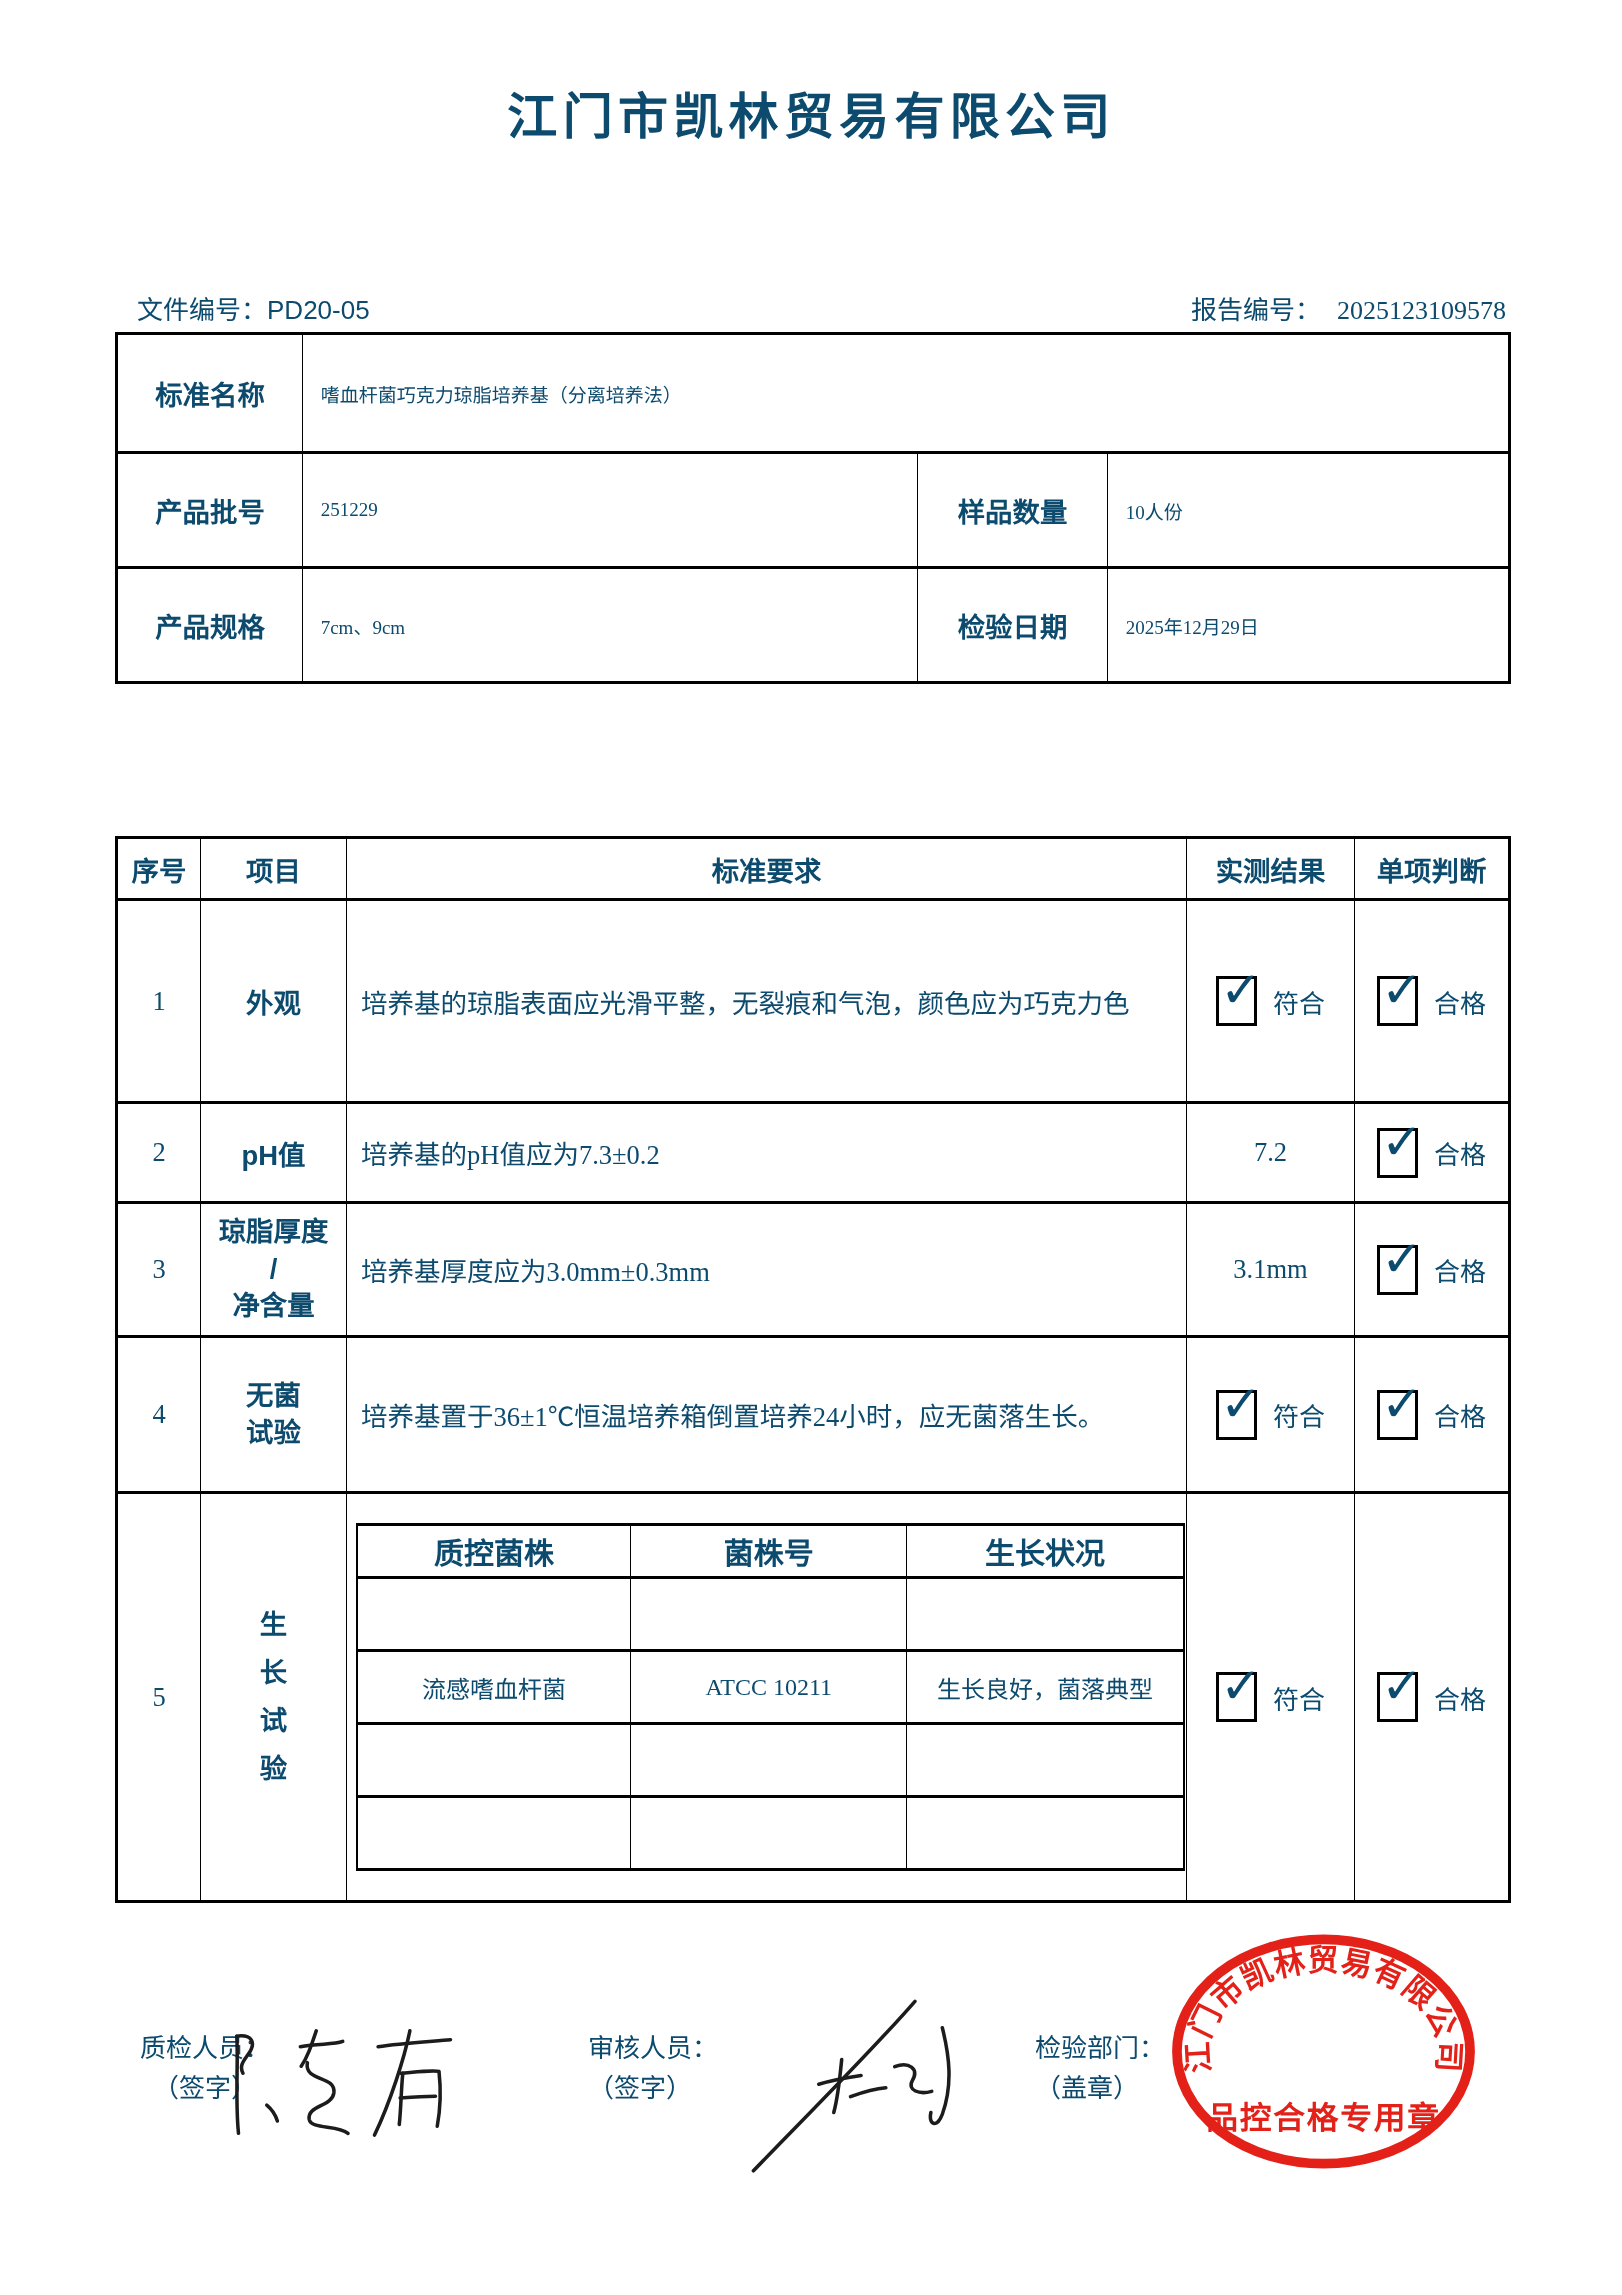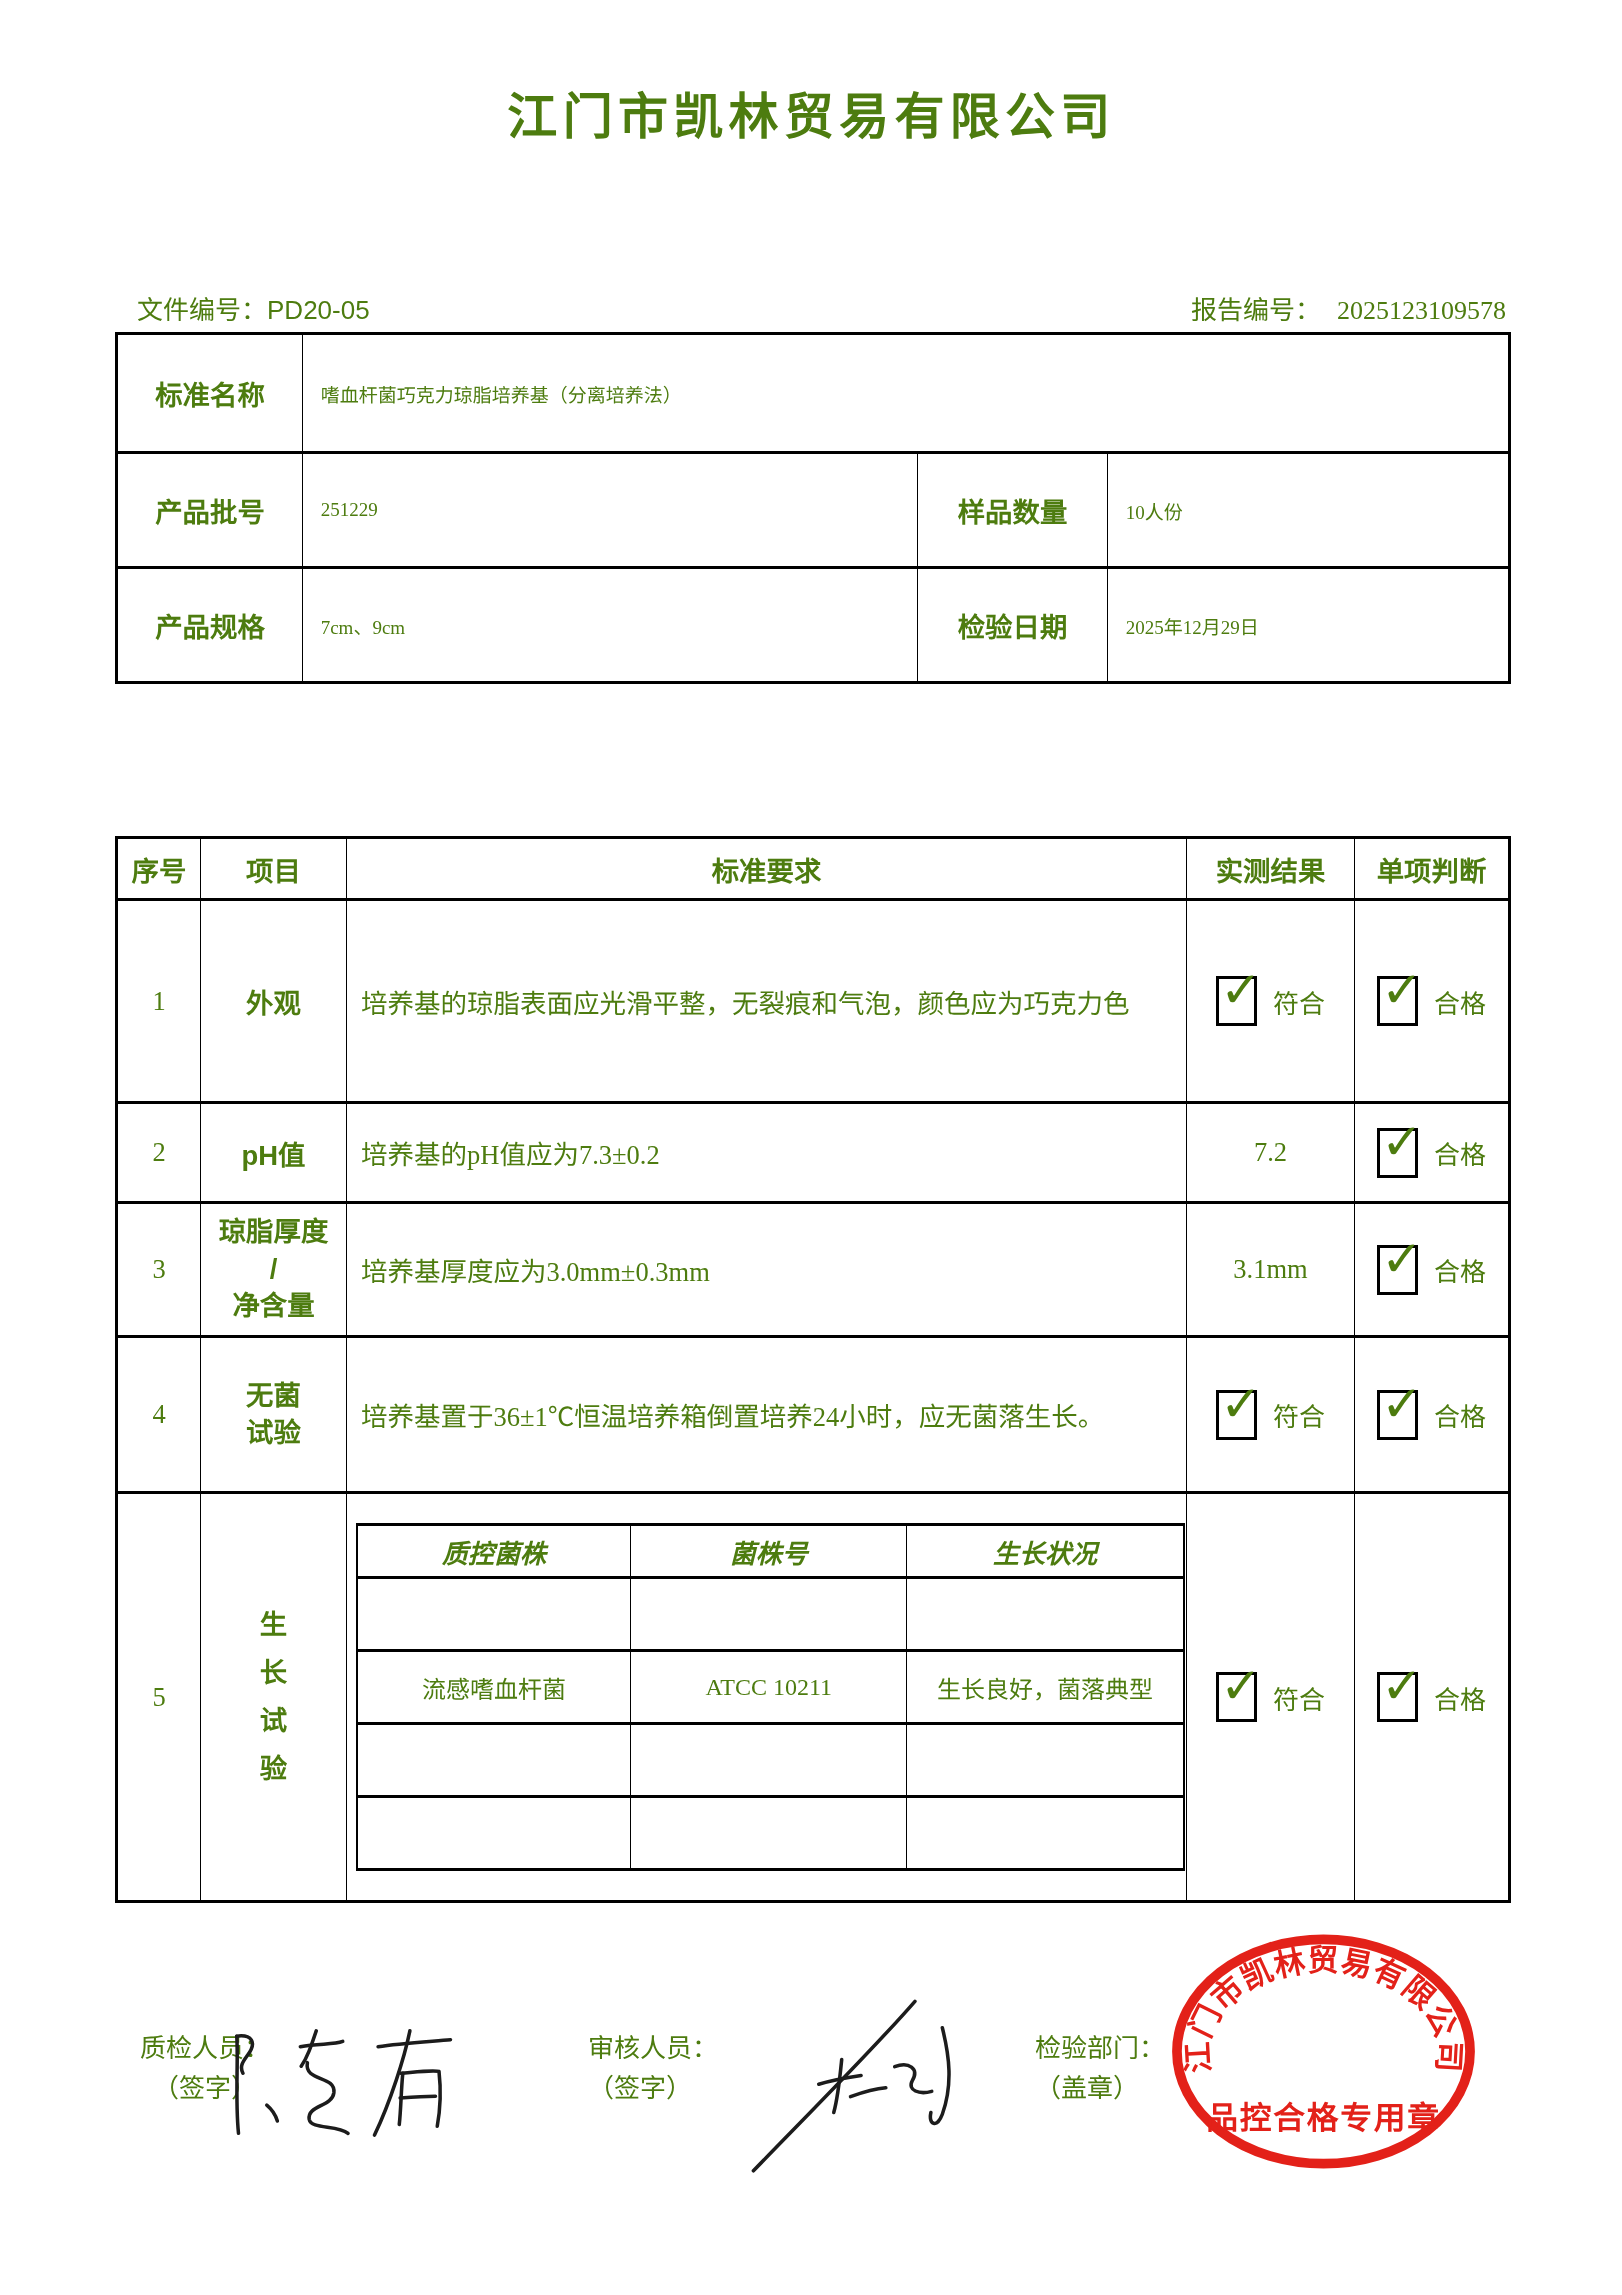--- a/index.html
+++ b/index.html
@@ -1,16 +1,16 @@
 <!DOCTYPE html>
 <html lang="zh-CN" style="font-size:14px"><head>
 <meta charset="utf-8">
 <style>
   html,body{margin:0;padding:0;background:#ffffff;}
-  .page{position:relative;width:1623px;height:2295px;background:#fff;color:#4d7c0f;
+  .page{position:relative;width:1623px;height:2295px;background:#fff;color:#0c4a6e;
         font-family:"Liberation Sans",sans-serif;overflow:hidden;}
 
   
   .company{position:absolute;top:76px;left:0;width:100%;text-align:center;
            font-family:"Liberation Serif",serif;font-weight:bold;font-size:50px;letter-spacing:5.3px;}
   .rtitle{position:absolute;top:193px;left:0;width:100%;text-align:center;
           font-family:"Liberation Serif",serif;font-weight:bold;font-size:47px;letter-spacing:8.8px;}
   .docline{position:absolute;top:289px;left:137px;font-family:Liberation Sans, sans-serif;font-size:26px;}
   .repline{position:absolute;top:289px;right:117px;font-family:"Liberation Serif",serif;font-size:26px;}
   .repline .num{margin-left:16px;}
@@ -45,21 +45,21 @@
   .ckwrap{display:flex;align-items:center;justify-content:center;gap:16px;height:100%;}
   .cklabel{font-family:"Liberation Serif",serif;font-size:26px;}
   .optrow{display:flex;align-items:center;gap:88px;padding-left:25px;}
 
   
   .gwrap{height:100%;display:flex;align-items:center;}
   .gt{width:827px;margin-left:8.8px;border:2.7px solid #000;}
   .gt td{border-left:1.8px solid #000;border-right:1.8px solid #000;
          border-top:3.5px solid #000;border-bottom:3.5px solid #000;
          text-align:center;vertical-align:middle;padding:0;}
-  .gth{height:53px;font-weight:bold;font-size:26px;font-family:"Liberation Sans",sans-serif;font-style:italic;}
+  .gth{height:53px;font-weight:bold;font-size:30px;font-family:"Liberation Sans",sans-serif;}
   .gtr{height:73px;font-family:"Liberation Serif",serif;font-size:24px;}
 
   
   .fblock{position:absolute;font-family:"Liberation Serif",serif;font-size:26px;line-height:40px;}
   .sig{position:absolute;}
   .stamp{position:absolute;left:1160px;top:1928px;}
 </style>
 </head>
 <body>
 

